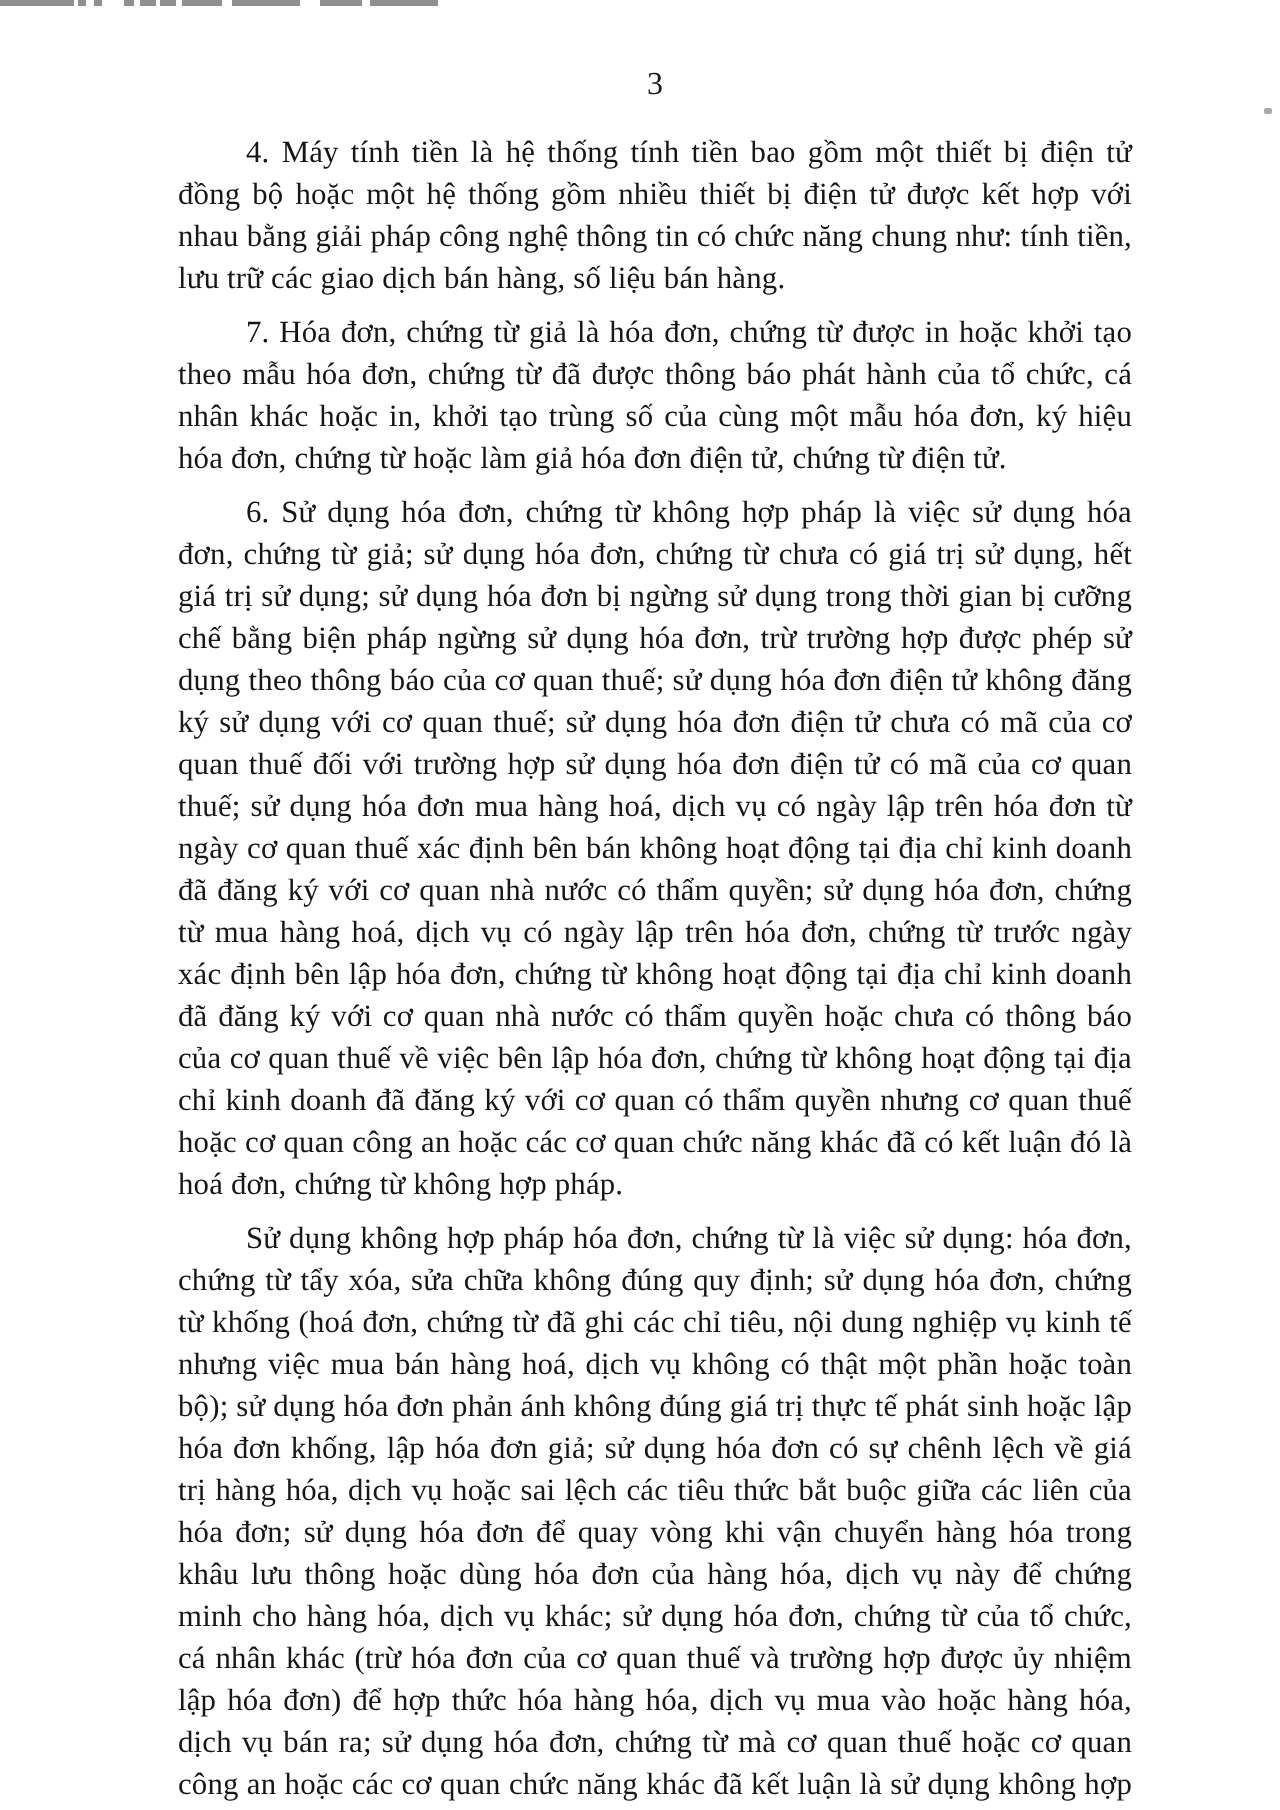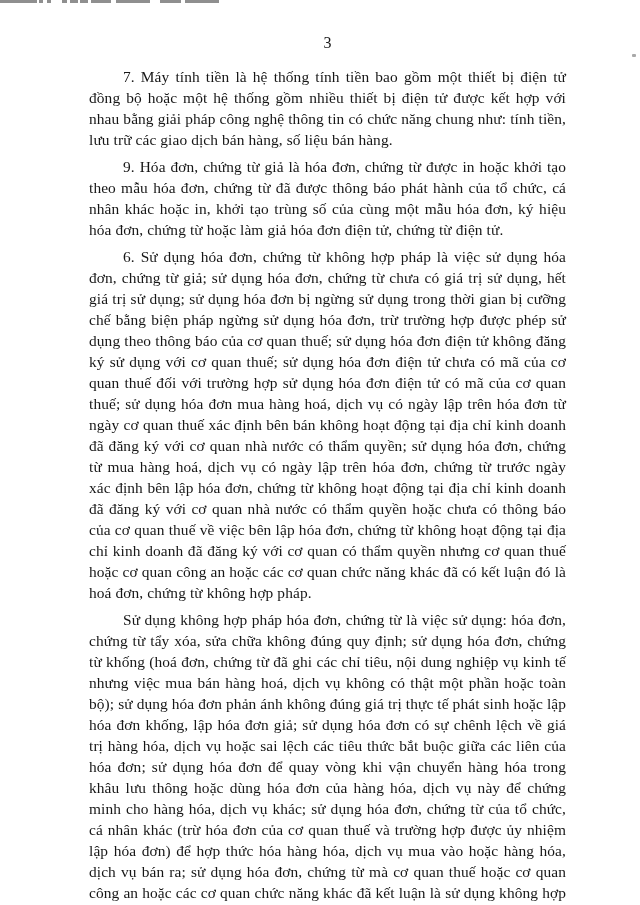--- a/index.html
+++ b/index.html
@@ -72,18 +72,18 @@
     <i></i>
     <i></i>
     <i></i>
     <i></i>
 </div>
 <div class="speck"></div>
 
 <div class="page-number">3</div>
 
 <div class="content">
-  <p class="indent">7. Máy tính tiền là hệ thống tính tiền bao gồm một thiết bị điện tử đồng bộ hoặc một hệ thống gồm nhiều thiết bị điện tử được kết hợp với nhau bằng giải pháp công nghệ thông tin có chức năng chung như: tính tiền, lưu trữ các giao dịch bán hàng, số liệu bán hàng.</p>
-  <p class="indent">9. Hóa đơn, chứng từ giả là hóa đơn, chứng từ được in hoặc khởi tạo theo mẫu hóa đơn, chứng từ đã được thông báo phát hành của tổ chức, cá nhân khác hoặc in, khởi tạo trùng số của cùng một mẫu hóa đơn, ký hiệu hóa đơn, chứng từ hoặc làm giả hóa đơn điện tử, chứng từ điện tử.</p>
+  <p class="indent">4. Máy tính tiền là hệ thống tính tiền bao gồm một thiết bị điện tử đồng bộ hoặc một hệ thống gồm nhiều thiết bị điện tử được kết hợp với nhau bằng giải pháp công nghệ thông tin có chức năng chung như: tính tiền, lưu trữ các giao dịch bán hàng, số liệu bán hàng.</p>
+  <p class="indent">7. Hóa đơn, chứng từ giả là hóa đơn, chứng từ được in hoặc khởi tạo theo mẫu hóa đơn, chứng từ đã được thông báo phát hành của tổ chức, cá nhân khác hoặc in, khởi tạo trùng số của cùng một mẫu hóa đơn, ký hiệu hóa đơn, chứng từ hoặc làm giả hóa đơn điện tử, chứng từ điện tử.</p>
   <p class="indent">6. Sử dụng hóa đơn, chứng từ không hợp pháp là việc sử dụng hóa đơn, chứng từ giả; sử dụng hóa đơn, chứng từ chưa có giá trị sử dụng, hết giá trị sử dụng; sử dụng hóa đơn bị ngừng sử dụng trong thời gian bị cưỡng chế bằng biện pháp ngừng sử dụng hóa đơn, trừ trường hợp được phép sử dụng theo thông báo của cơ quan thuế; sử dụng hóa đơn điện tử không đăng ký sử dụng với cơ quan thuế; sử dụng hóa đơn điện tử chưa có mã của cơ quan thuế đối với trường hợp sử dụng hóa đơn điện tử có mã của cơ quan thuế; sử dụng hóa đơn mua hàng hoá, dịch vụ có ngày lập trên hóa đơn từ ngày cơ quan thuế xác định bên bán không hoạt động tại địa chỉ kinh doanh đã đăng ký với cơ quan nhà nước có thẩm quyền; sử dụng hóa đơn, chứng từ mua hàng hoá, dịch vụ có ngày lập trên hóa đơn, chứng từ trước ngày xác định bên lập hóa đơn, chứng từ không hoạt động tại địa chỉ kinh doanh đã đăng ký với cơ quan nhà nước có thẩm quyền hoặc chưa có thông báo của cơ quan thuế về việc bên lập hóa đơn, chứng từ không hoạt động tại địa chỉ kinh doanh đã đăng ký với cơ quan có thẩm quyền nhưng cơ quan thuế hoặc cơ quan công an hoặc các cơ quan chức năng khác đã có kết luận đó là hoá đơn, chứng từ không hợp pháp.</p>
   <p class="indent">Sử dụng không hợp pháp hóa đơn, chứng từ là việc sử dụng: hóa đơn, chứng từ tẩy xóa, sửa chữa không đúng quy định; sử dụng hóa đơn, chứng từ khống (hoá đơn, chứng từ đã ghi các chỉ tiêu, nội dung nghiệp vụ kinh tế nhưng việc mua bán hàng hoá, dịch vụ không có thật một phần hoặc toàn bộ); sử dụng hóa đơn phản ánh không đúng giá trị thực tế phát sinh hoặc lập hóa đơn khống, lập hóa đơn giả; sử dụng hóa đơn có sự chênh lệch về giá trị hàng hóa, dịch vụ hoặc sai lệch các tiêu thức bắt buộc giữa các liên của hóa đơn; sử dụng hóa đơn để quay vòng khi vận chuyển hàng hóa trong khâu lưu thông hoặc dùng hóa đơn của hàng hóa, dịch vụ này để chứng minh cho hàng hóa, dịch vụ khác; sử dụng hóa đơn, chứng từ của tổ chức, cá nhân khác (trừ hóa đơn của cơ quan thuế và trường hợp được ủy nhiệm lập hóa đơn) để hợp thức hóa hàng hóa, dịch vụ mua vào hoặc hàng hóa, dịch vụ bán ra; sử dụng hóa đơn, chứng từ mà cơ quan thuế hoặc cơ quan công an hoặc các cơ quan chức năng khác đã kết luận là sử dụng không hợp pháp hóa đơn, chứng từ;</p>
 
 </div>
 
 </body></html>

